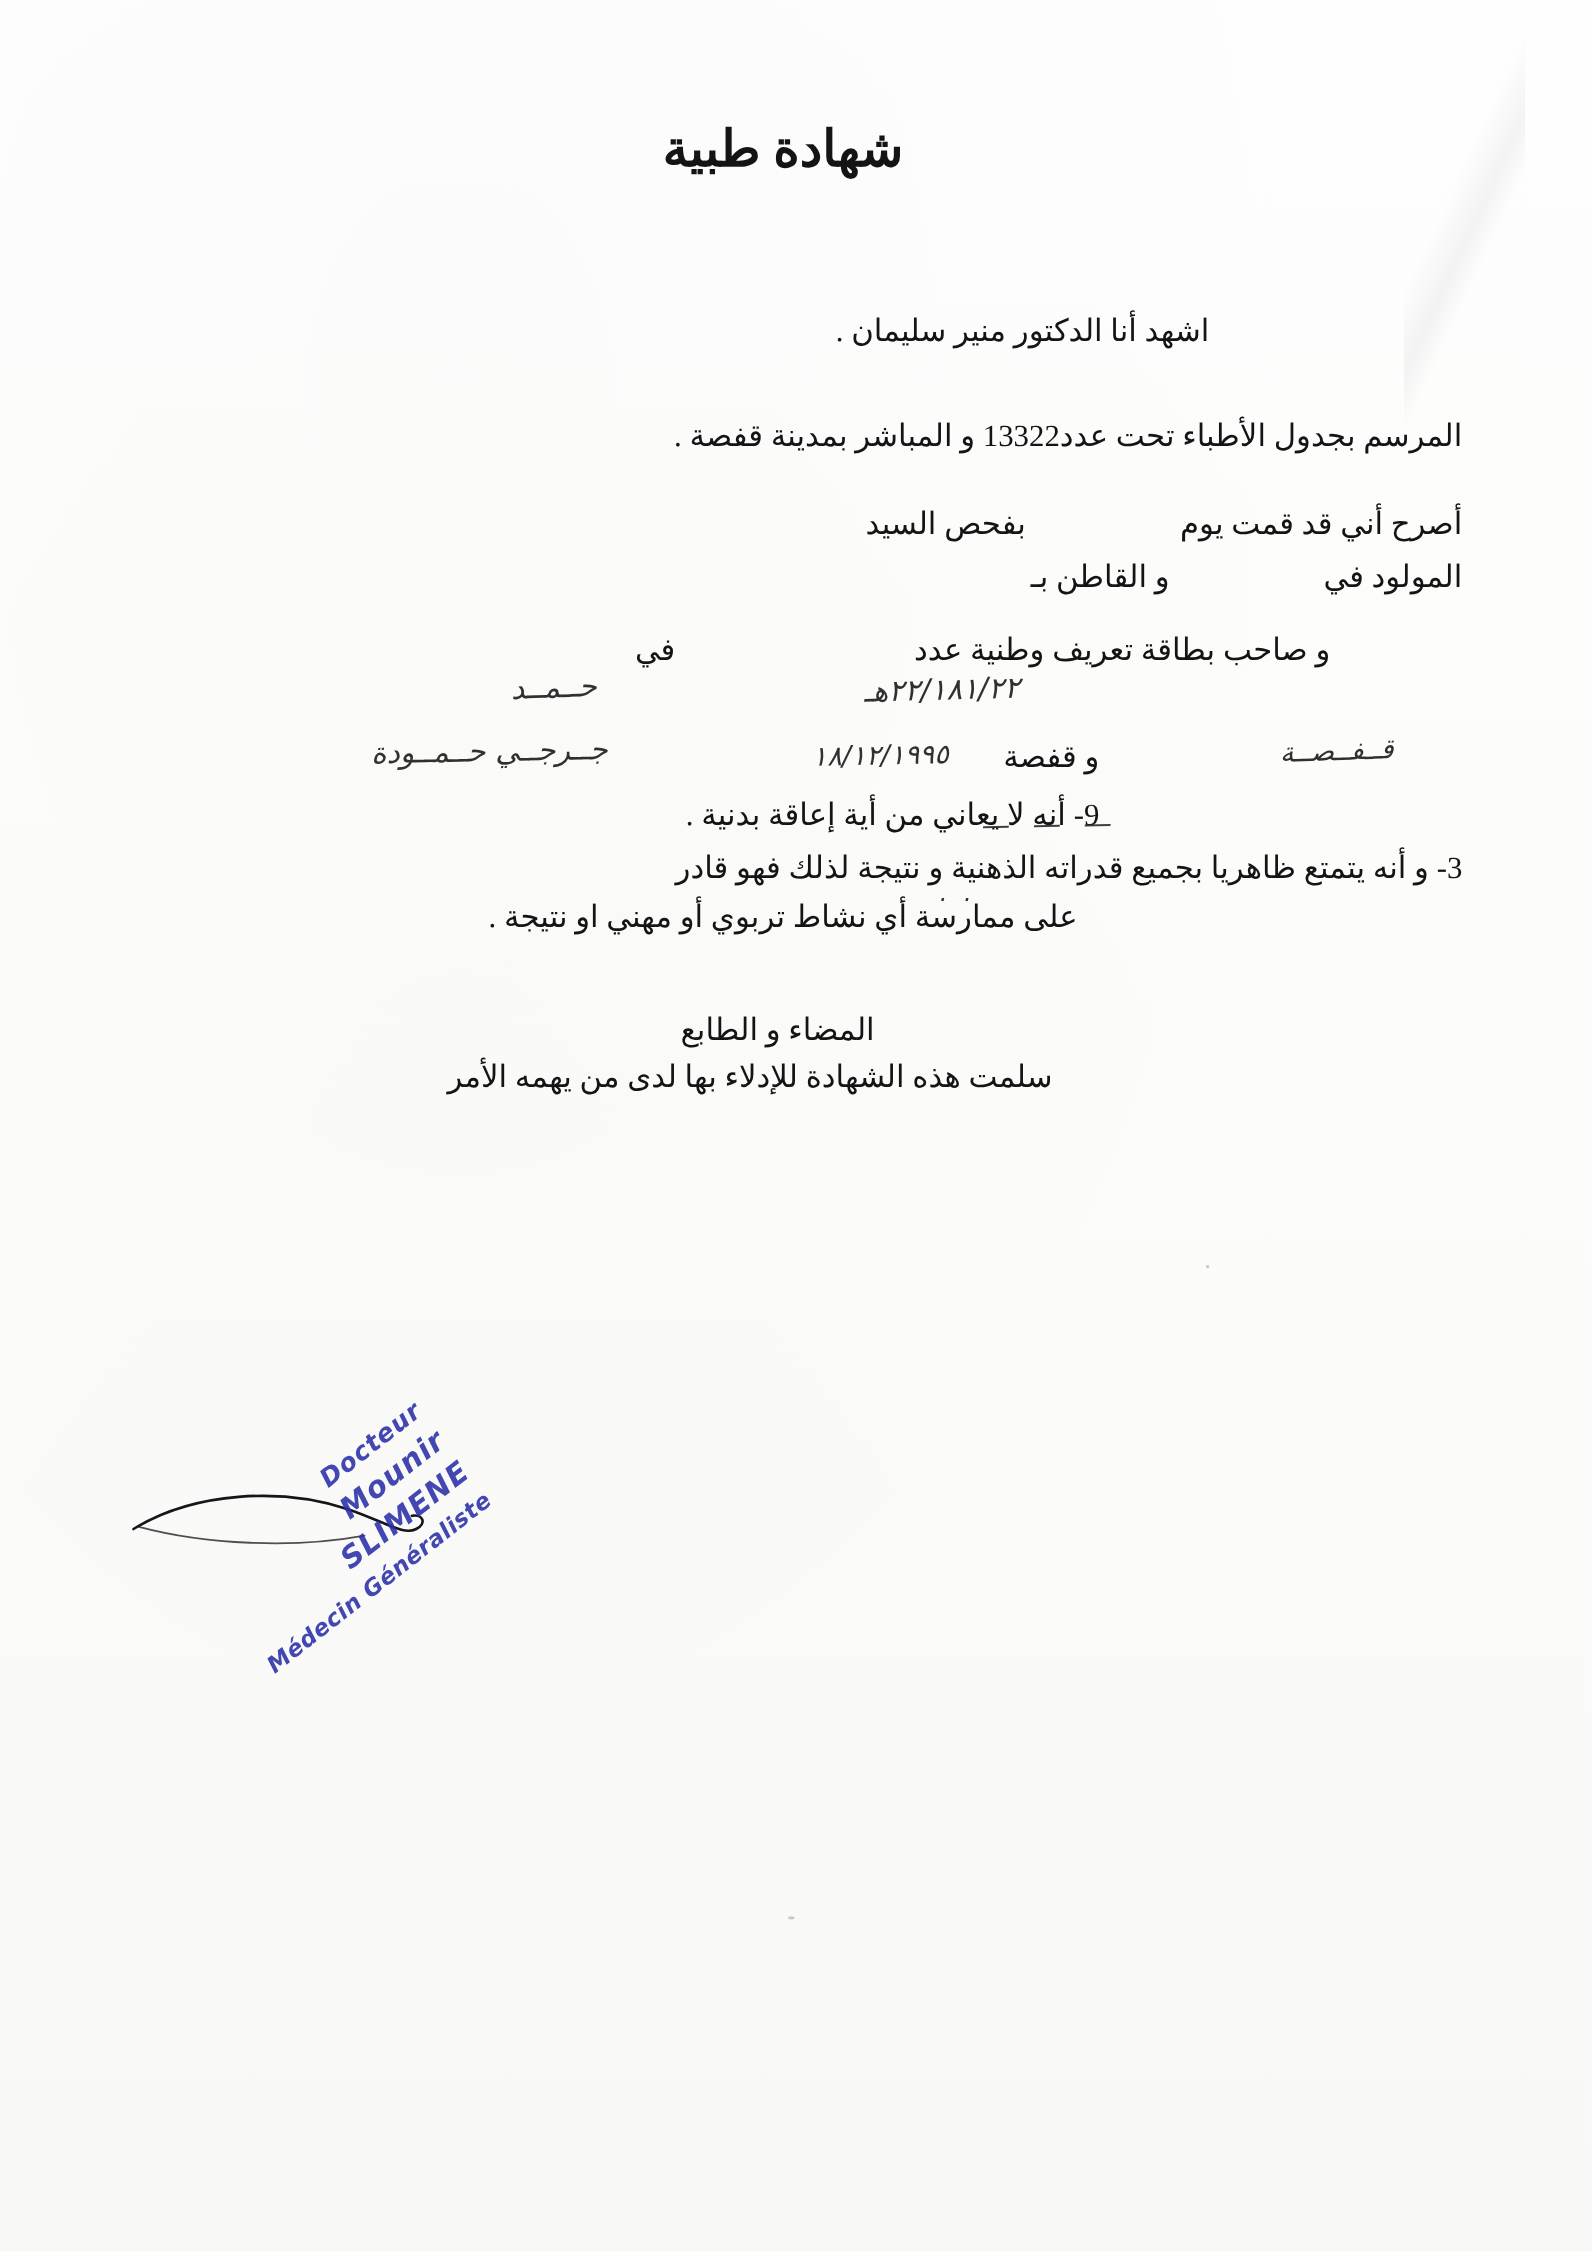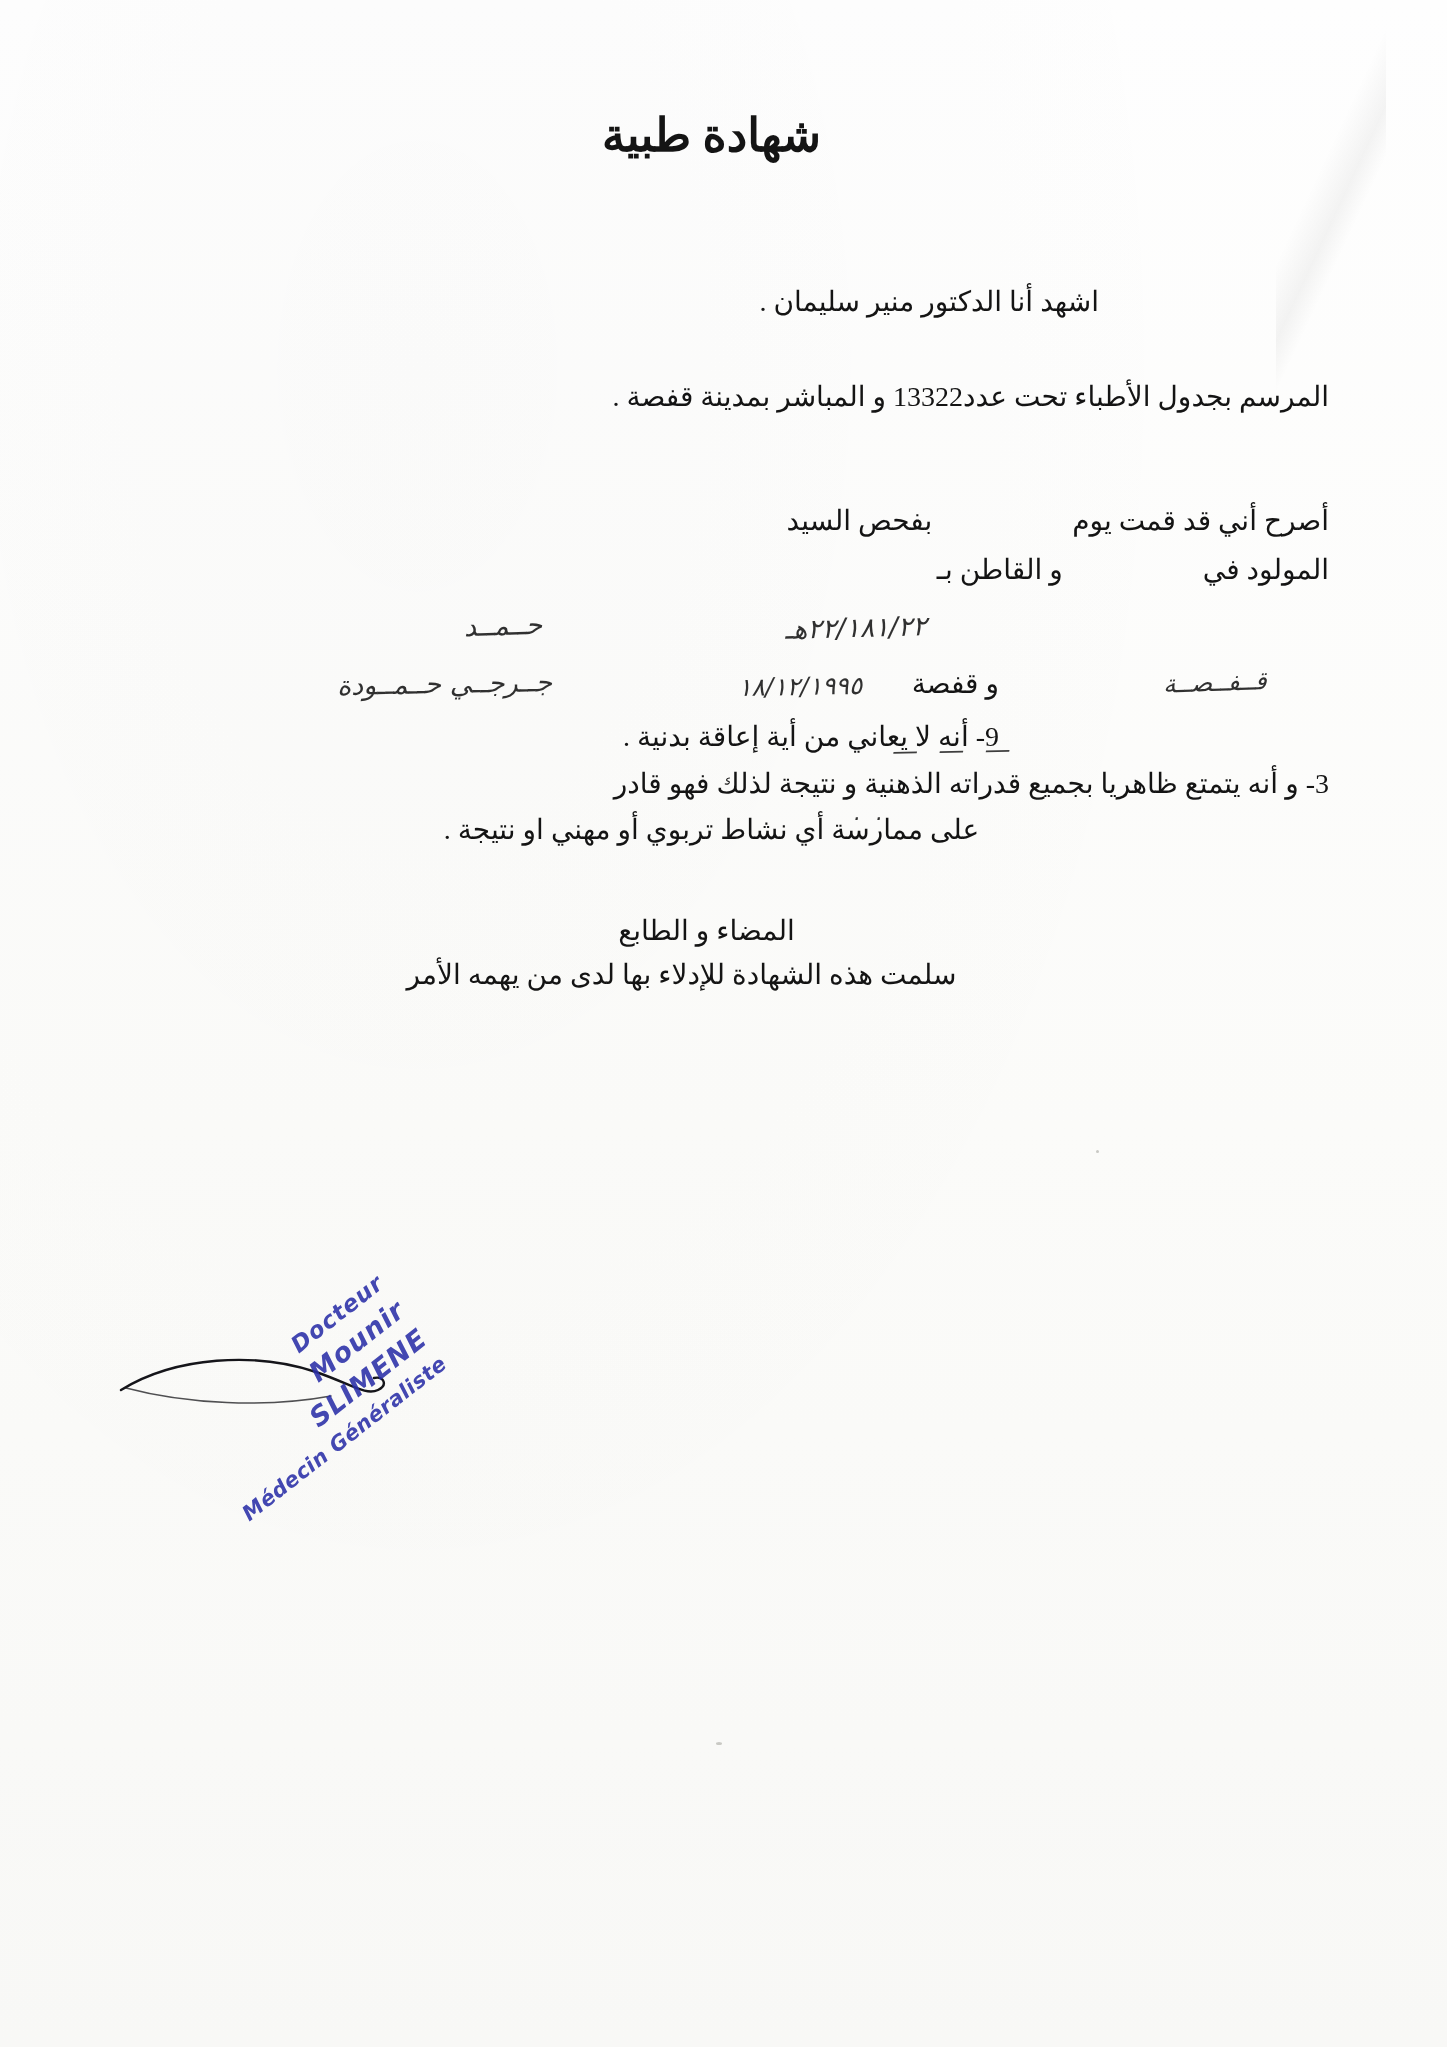--- a/index.html
+++ b/index.html
@@ -56,21 +56,21 @@
     font-size: 28px;
     line-height: 1.55;
   }
 
   .line {
     margin: 0 0 8px 0;
     white-space: pre-wrap;
   }
 
   .l-intro      { text-align: right; margin-right: 230px; margin-bottom: 52px; }
-  .l-registry   { text-align: right; margin-bottom: 80px; }
+  .l-registry   { text-align: right; margin-bottom: 36px; }
 
   .exam-wrap { position: relative; margin-bottom: 4px; }
   .l-exam1 { text-align: right; margin-bottom: 6px; }
   .l-exam2 { text-align: right; margin-bottom: 22px; }
   .l-exam3 { text-align: right; margin-right: 120px; margin-bottom: 6px; }
 
   .gap-1 { height: 48px; }
 
   .l-witness  { text-align: right; margin-right: 330px; margin-bottom: 10px; }
   .l-item     { text-align: right; margin-right: 330px; margin-bottom: 4px; }
@@ -186,20 +186,21 @@
 
   <div class="body-block">
 
     <p class="line l-intro">اشهد أنا الدكتور منير سليمان .</p>
 
     <p class="line l-registry">المرسم بجدول الأطباء تحت عدد13322 و المباشر بمدينة قفصة .</p>
 
     <div class="exam-wrap">
       <p class="line l-exam1">أصرح أني قد قمت يوم                    بفحص السيد</p>
       <p class="line l-exam2">المولود في                    و القاطن بـ</p>
+      <p class="line l-exam3">و صاحب بطاقة تعريف وطنية عدد                               في</p>
     </div>
 
     <div class="gap-1"></div>
 
     <p class="line l-witness">و قفصة</p>
     <p class="line l-item">9- أنه لا يعاني من أية إعاقة بدنية .</p>
     <p class="line l-item3">3- و أنه يتمتع ظاهريا بجميع قدراته الذهنية و نتيجة لذلك فهو قادر</p>
     <p class="line l-item3b">على ممارسة أي نشاط تربوي أو مهني او نتيجة .</p>
 
     <div class="gap-2"></div>

